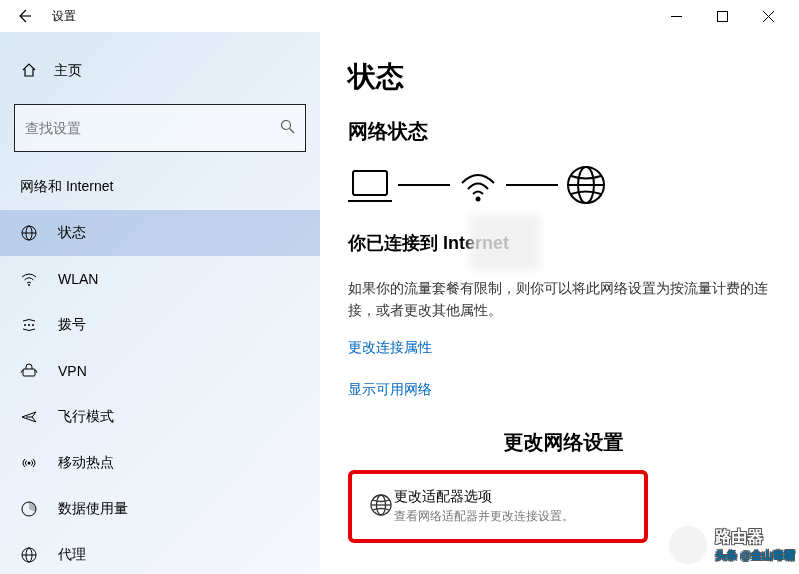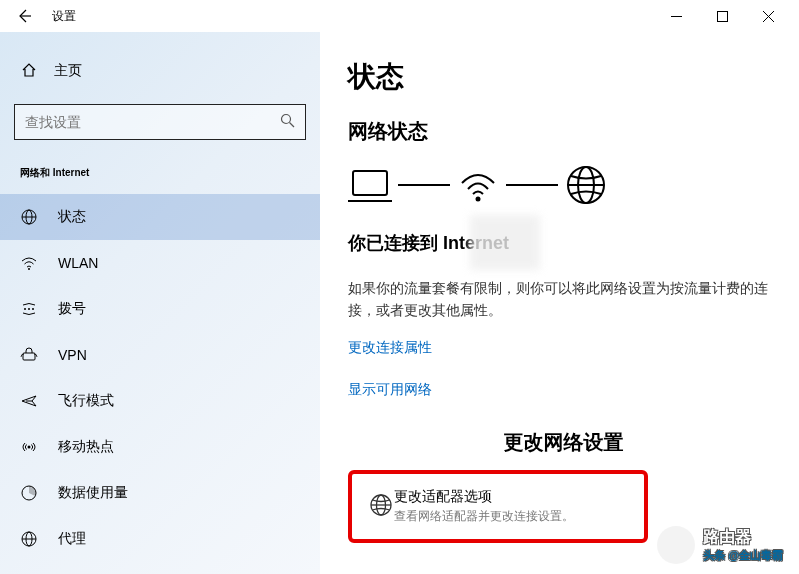--- a/index.html
+++ b/index.html
@@ -67,21 +67,21 @@
     .home-row .icon {
       width: 18px;
       text-align: center;
     }
     .home-label {
       font-size: 14px;
       color: #000;
     }
     .search-box {
       margin: 12px 14px 18px 14px;
-      height: 36px;
+      height: 48px;
       border: 1px solid #222;
       background: rgba(255,255,255,0.5);
       display: flex;
       align-items: center;
       padding: 13px 10px;
     }
     .search-input {
       flex: 1;
       border: none;
       background: transparent;
@@ -90,22 +90,22 @@
       color: #666;
     }
     .search-input::placeholder {
       color: #777;
     }
     .search-icon {
       color: #444;
     }
     .category-header {
       padding: 8px 20px 14px 20px;
-      font-size: 10px;
-      font-weight: 700;
+      font-size: 14px;
+      font-weight: 400;
       color: #000;
     }
     .nav-item {
       display: flex;
       align-items: center;
       padding: 14px 20px;
       cursor: pointer;
       gap: 20px;
       font-size: 14px;
       color: #000;
@@ -196,21 +196,21 @@
     .adapter-title {
       font-size: 14px;
       color: #000;
     }
     .adapter-desc {
       font-size: 12px;
       color: #777;
     }
     .watermark {
       position: absolute;
-      right: 16px;
+      right: 4px;
       bottom: 10px;
       display: flex;
       align-items: center;
       gap: 8px;
     }
     .watermark-circle {
       width: 38px;
       height: 38px;
       border-radius: 50%;
       background: #eee;

